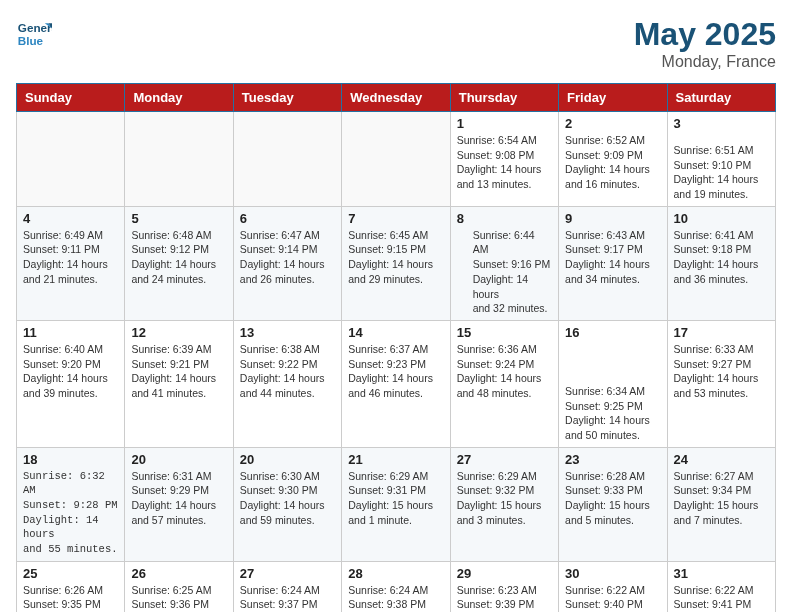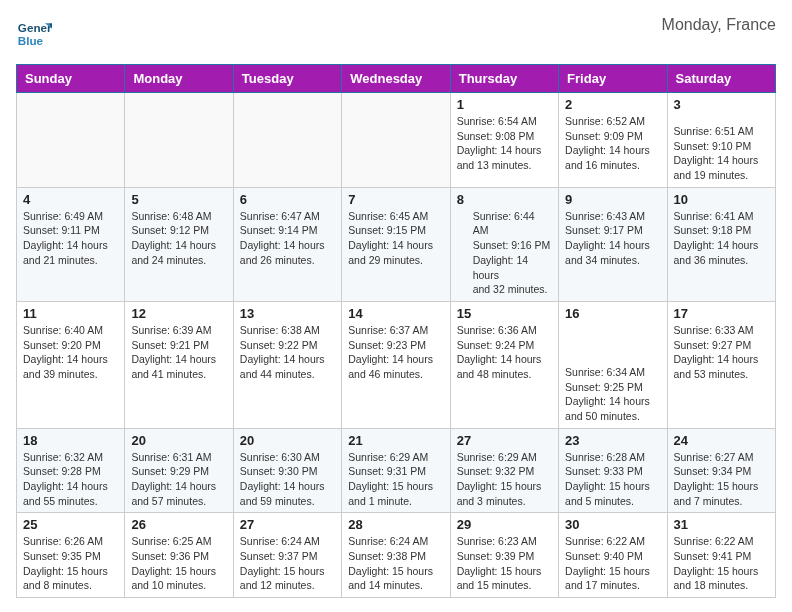--- a/index.html
+++ b/index.html
@@ -36,21 +36,21 @@
     .location {
       font-size: 16px;
       color: #555;
     }
     .calendar {
       width: 100%;
       border-collapse: collapse;
       border: 1px solid #ccc;
     }
     .calendar th {
-      background-color: #a21caf;
+      background-color: #b91c1c;
       color: #fff;
       text-align: left;
       padding: 6px 8px;
       font-size: 13px;
       font-weight: bold;
       border: 1px solid #2471a3;
     }
     .calendar td {
       border: 1px solid #ccc;
       vertical-align: top;
@@ -86,20 +86,21 @@
 <div class="header">
   <div class="logo">
     <svg class="logo-icon" viewBox="0 0 40 40">
       <text x="2" y="18" font-size="13" font-weight="bold" fill="#1a5276">General</text>
       <text x="2" y="32" font-size="13" font-weight="bold" fill="#2e86c1">Blue</text>
       <polygon points="32,8 40,14 36,8" fill="#2e86c1"></polygon>
       <polygon points="36,8 40,8 40,14" fill="#1a5276"></polygon>
     </svg>
   </div>
   <div class="title-block">
+    <div class="month-title">May 2025</div>
     <div class="location">Monday, France</div>
   </div>
 </div>
 
 <table class="calendar">
   <thead>
     <tr>
     <th>Sunday</th>
         <th>Monday</th>
         <th>Tuesday</th>
@@ -235,21 +236,21 @@
           <div class="day-number">17</div>
           <div class="day-info" style="white-space: pre-line;">Sunrise: 6:33 AM
 Sunset: 9:27 PM
 Daylight: 14 hours
 and 53 minutes.</div>
         </td>
       </tr>
       <tr>
         <td>
           <div class="day-number">18</div>
-          <div class="day-info" style="white-space: pre-line;">Sunrise: 6:32 AM
+          <div class="day-info" style="white-space: pre-line; font-family: Liberation Mono, monospace;">Sunrise: 6:32 AM
 Sunset: 9:28 PM
 Daylight: 14 hours
 and 55 minutes.</div>
         </td>
         <td>
           <div class="day-number">20</div>
           <div class="day-info" style="white-space: pre-line;">Sunrise: 6:31 AM
 Sunset: 9:29 PM
 Daylight: 14 hours
 and 57 minutes.</div>

